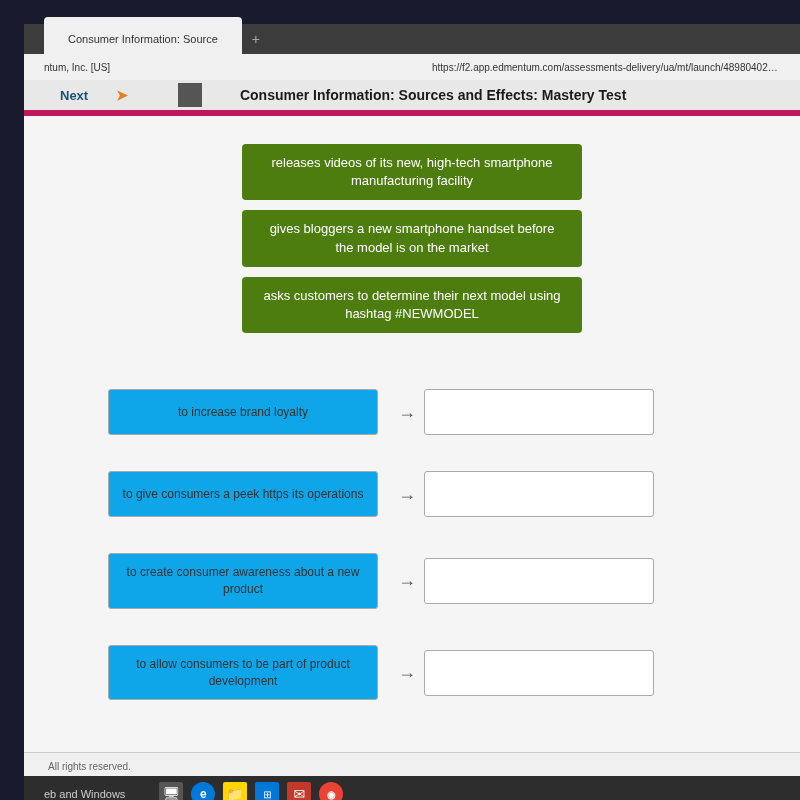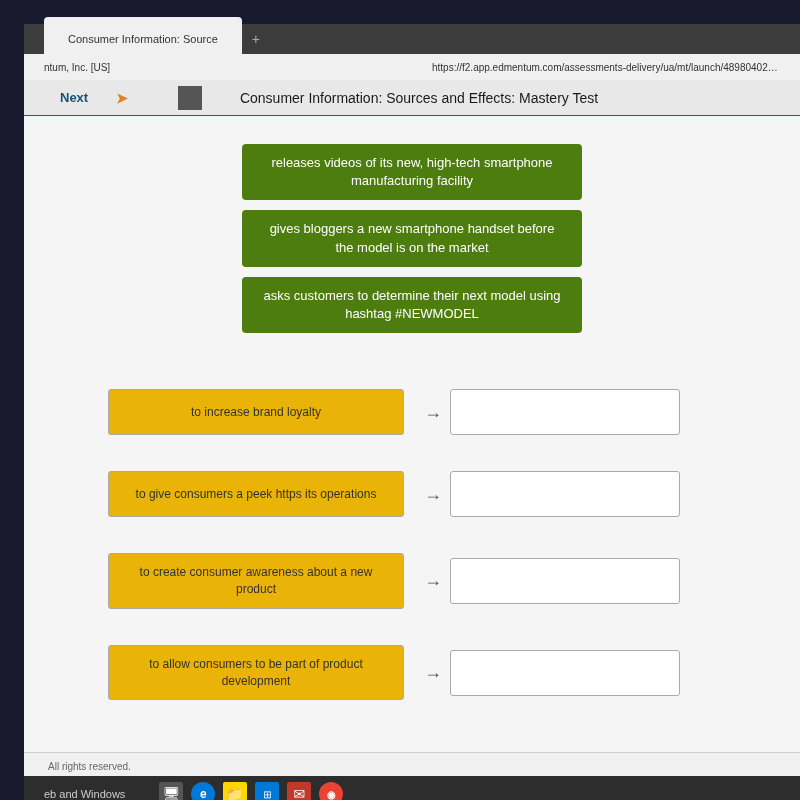--- a/index.html
+++ b/index.html
@@ -75,21 +75,21 @@
     }
 
     
     .page-header {
       background: #e8e8e8;
       height: 36px;
       display: flex;
       align-items: center;
       padding: 0 12px;
       gap: 22px;
-      border-bottom: 1px solid #be185d;
+      border-bottom: 6px solid #be185d;
     }
 
     .next-btn {
       background: none;
       border: none;
       color: #1a5276;
       font-size: 13px;
       font-weight: bold;
       cursor: pointer;
       display: flex;
@@ -97,21 +97,21 @@
       gap: 4px;
     }
 
     .next-arrow {
       color: #e67e22;
       font-size: 14px;
     }
 
     .page-title {
       font-size: 14px;
-      font-weight: normal;
+      font-weight: bold;
       color: #1a1a1a;
     }
 
     
     .main-content {
       background: #f5f5f5;
       padding: 16px 60px;
       height: calc(800px - 30px - 26px - 36px - 36px - 36px);
       overflow-y: auto;
     }
@@ -143,29 +143,29 @@
       gap: 12px;
     }
 
     .effect-row {
       display: flex;
       align-items: center;
       gap: 8px;
     }
 
     .effect-box {
-      background: #eab308;
+      background: #0ea5e9;
       border: 1px solid #aaa;
       color: #333;
       text-align: center;
       padding: 10px 12px;
       border-radius: 3px;
       font-size: 12px;
       line-height: 1.4;
-      width: 296px;
+      width: 270px;
       min-height: 46px;
       display: flex;
       align-items: center;
       justify-content: center;
     }
 
     .arrow-connector {
       font-size: 18px;
       color: #555;
       width: 30px;

